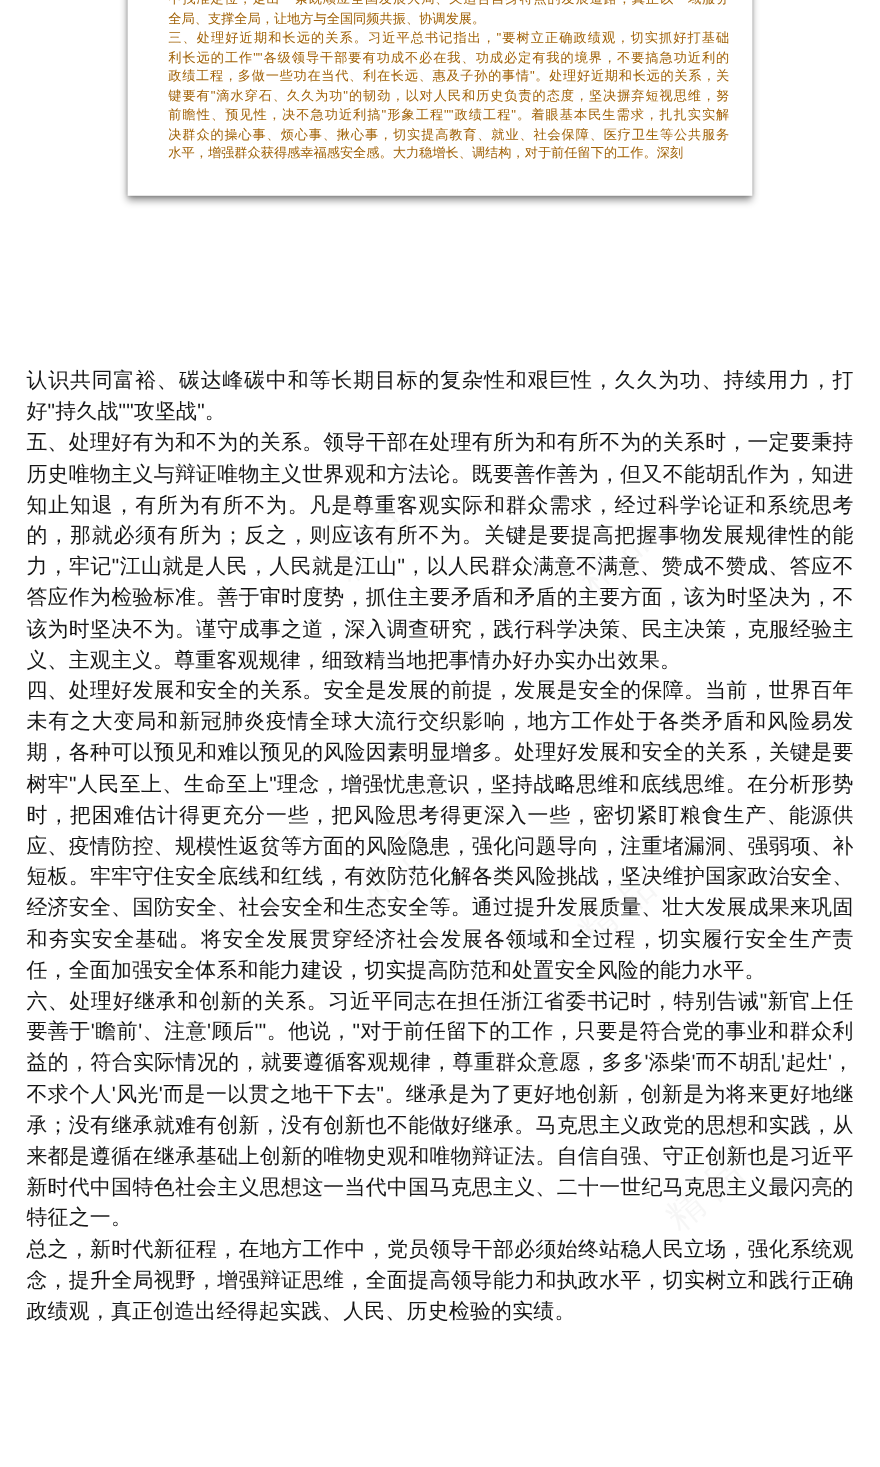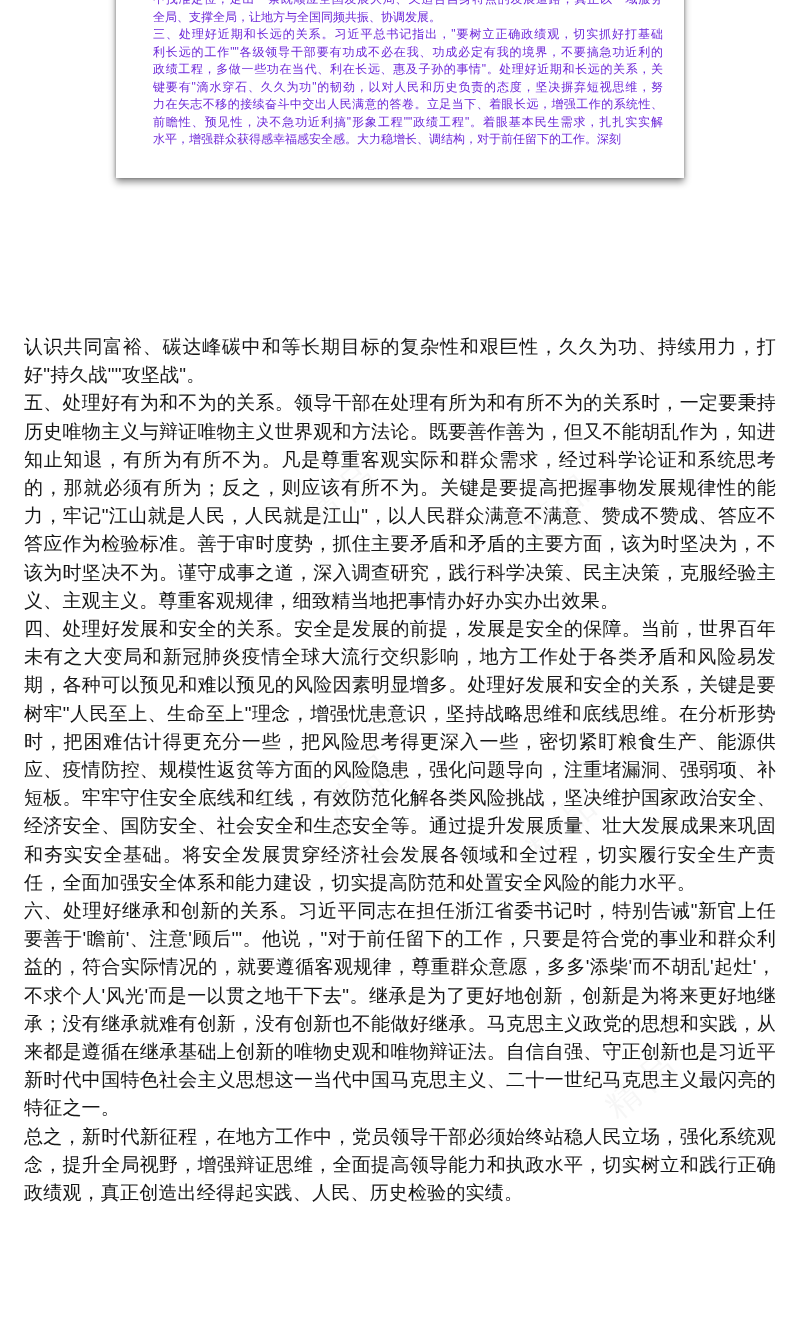--- a/index.html
+++ b/index.html
@@ -31,21 +31,21 @@
   }
   .preview-text {
     position: absolute;
     left: 37px;
     right: 21px;
     top: 5px;
   }
   .preview-line {
     font-size: 12px;
     line-height: 17.5px;
-    color: #6d28d9;
+    color: #a16207;
     letter-spacing: 0;
     text-align: justify;
     text-align-last: justify;
     white-space: normal;
     overflow: hidden;
     height: 17.5px;
   }
   .preview-line.no-stretch {
     text-align-last: left;
   }
@@ -90,22 +90,22 @@
 <div class="canvas">
 
   <div class="preview-card">
     <div class="preview-text">
       <div class="preview-line">中找准定位，走出一条既顺应全国发展大局、又适合自身特点的发展道路，真正以一域服务</div>
       <div class="preview-line no-stretch">全局、支撑全局，让地方与全国同频共振、协调发展。</div>
       <div class="preview-line">三、处理好近期和长远的关系。习近平总书记指出，"要树立正确政绩观，切实抓好打基础</div>
       <div class="preview-line">利长远的工作""各级领导干部要有功成不必在我、功成必定有我的境界，不要搞急功近利的</div>
       <div class="preview-line">政绩工程，多做一些功在当代、利在长远、惠及子孙的事情"。处理好近期和长远的关系，关</div>
       <div class="preview-line">键要有"滴水穿石、久久为功"的韧劲，以对人民和历史负责的态度，坚决摒弃短视思维，努</div>
-      <div class="preview-line">力在矢志不移的接续奋斗中交出人民满意的答卷。立足当下、着眼长远，增强工作的系统性、</div>
       <div class="preview-line">前瞻性、预见性，决不急功近利搞"形象工程""政绩工程"。着眼基本民生需求，扎扎实实解</div>
+      <div class="preview-line">决群众的操心事、烦心事、揪心事，切实提高教育、就业、社会保障、医疗卫生等公共服务</div>
       <div class="preview-line no-stretch">水平，增强群众获得感幸福感安全感。大力稳增长、调结构，对于前任留下的工作。深刻</div>
     </div>
   </div>
 
   <span class="watermark wm-1">精品</span>
   <span class="watermark wm-2">精品</span>
   <span class="watermark wm-3">精品</span>
   <span class="watermark wm-4">精品</span>
   <span class="watermark wm-5">精品</span>
 

